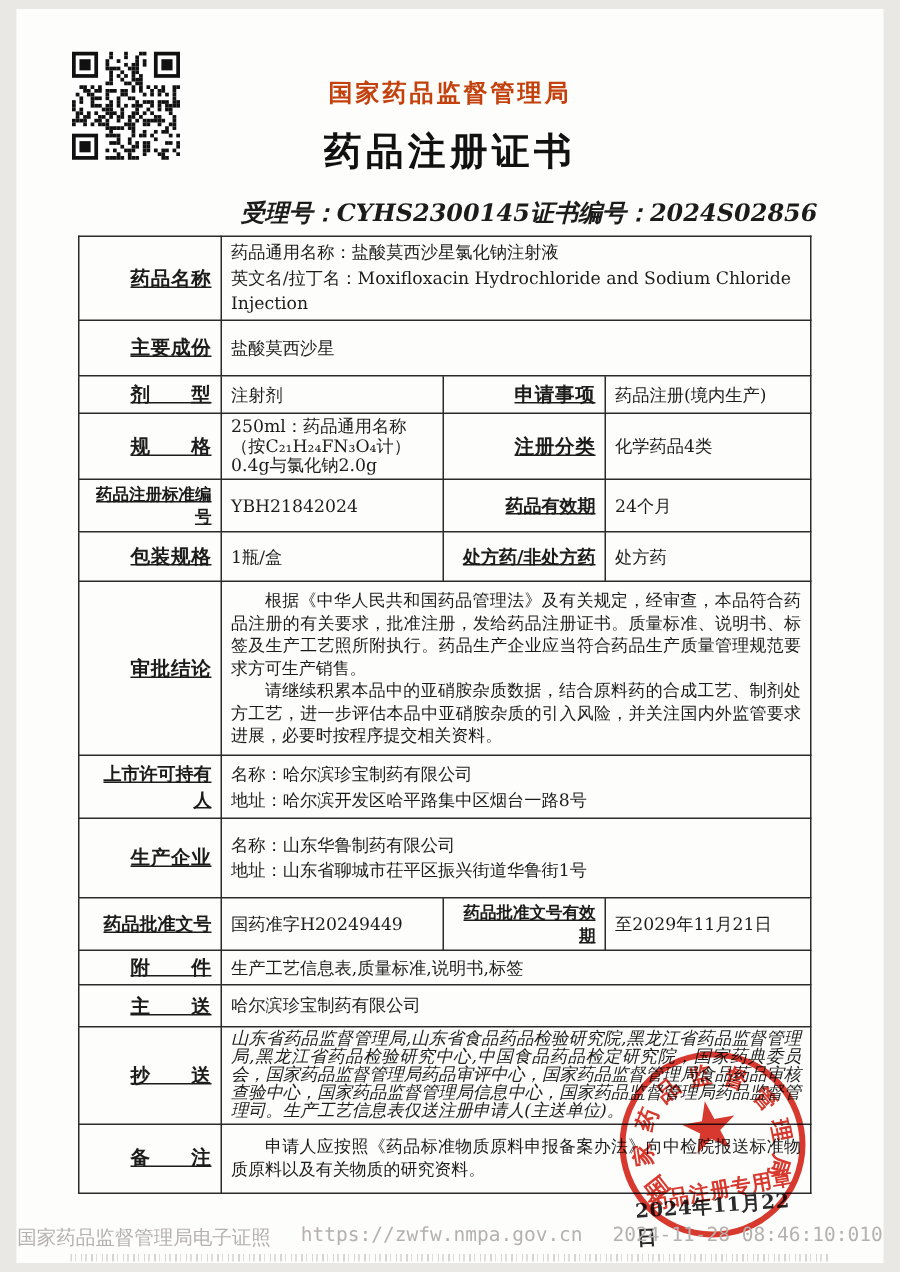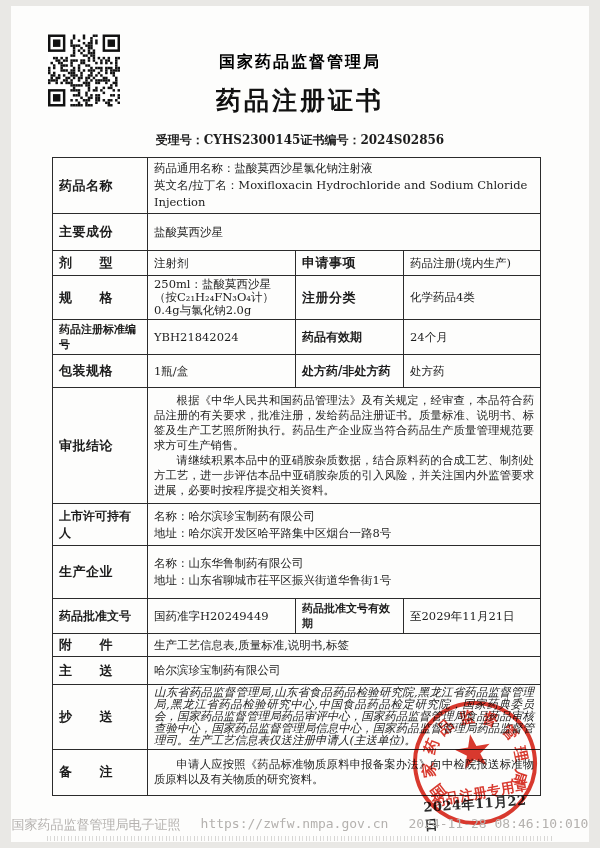--- a/index.html
+++ b/index.html
@@ -14,43 +14,44 @@
     background:#fdfdfc;
   }
   
   .qr{
     position:absolute;left:37px;top:27px;width:72px;height:75px;
   }
   .qr svg{width:100%;height:100%;}
   .agency-title{
     position:absolute;left:0;top:46px;width:100%;text-align:center;
     font-family:"DejaVu Sans","Liberation Sans",sans-serif;
-    font-weight:bold;font-size:16px;letter-spacing:2px;color:#000000;
+    font-weight:bold;font-size:16px;letter-spacing:2px;color:#c2410c;
   }
   .doc-title{
     position:absolute;left:0;top:78px;width:100%;text-align:center;
     font-size:25px;letter-spacing:3px;font-weight:600;color:#111;
   }
   .ref-row{
     position:absolute;left:44px;top:126px;width:490px;
-    display:flex;justify-content:center;
-    font-size:12px;font-weight:bold;
+    display:flex;justify-content:flex-end;
+    font-size:16px;font-weight:bold;font-style:italic;
   }
   
   table.cert{
     position:absolute;left:41px;top:151px;width:488px;
     border-collapse:collapse;table-layout:fixed;
   }
   table.cert td{
     border:1px solid #2b2b2b;vertical-align:middle;
     padding:2px 6px;overflow:hidden;
   }
   td.lbl{
-    text-align:left;font-weight:bold;font-size:13px;padding:2px 2px;
+    text-align:right;font-weight:bold;font-size:13px;padding:2px 2px;
     letter-spacing:.5px;
+    text-decoration:underline;
   }
   td.lbl.small{font-size:11px;letter-spacing:0;}
   td.lbl.mid{font-size:12px;letter-spacing:0;}
   td.val{font-size:11.5px;}
   .two-line div{line-height:17px;}
   .dense{font-size:10.8px;line-height:11.9px;text-align:justify;font-style:italic;}
   .concl p{margin:0;font-size:11.3px;line-height:15px;text-indent:2em;text-align:justify;}
   .indent1{text-indent:2em;}
   .spec-val{font-size:10.8px;line-height:13px;}
   tr.r1{height:47px}tr.r2{height:37px}tr.r3{height:25px}tr.r4{height:40px}
@@ -409,21 +410,21 @@
       <td class="val" colspan="3">盐酸莫西沙星</td>
     </tr>
     <tr class="r3">
       <td class="lbl">剂　　型</td>
       <td class="val">注射剂</td>
       <td class="lbl">申请事项</td>
       <td class="val">药品注册(境内生产)</td>
     </tr>
     <tr class="r4">
       <td class="lbl">规　　格</td>
-      <td class="val spec-val">250ml：盐酸莫西沙星（按C₂₁H₂₄FN₃O₄计）0.4g与氯化钠2.0g</td>
+      <td class="val spec-val">250ml：药品通用名称（按C₂₁H₂₄FN₃O₄计）0.4g与氯化钠2.0g</td>
       <td class="lbl">注册分类</td>
       <td class="val">化学药品4类</td>
     </tr>
     <tr class="r5">
       <td class="lbl small">药品注册标准编号</td>
       <td class="val">YBH21842024</td>
       <td class="lbl mid">药品有效期</td>
       <td class="val">24个月</td>
     </tr>
     <tr class="r6">

